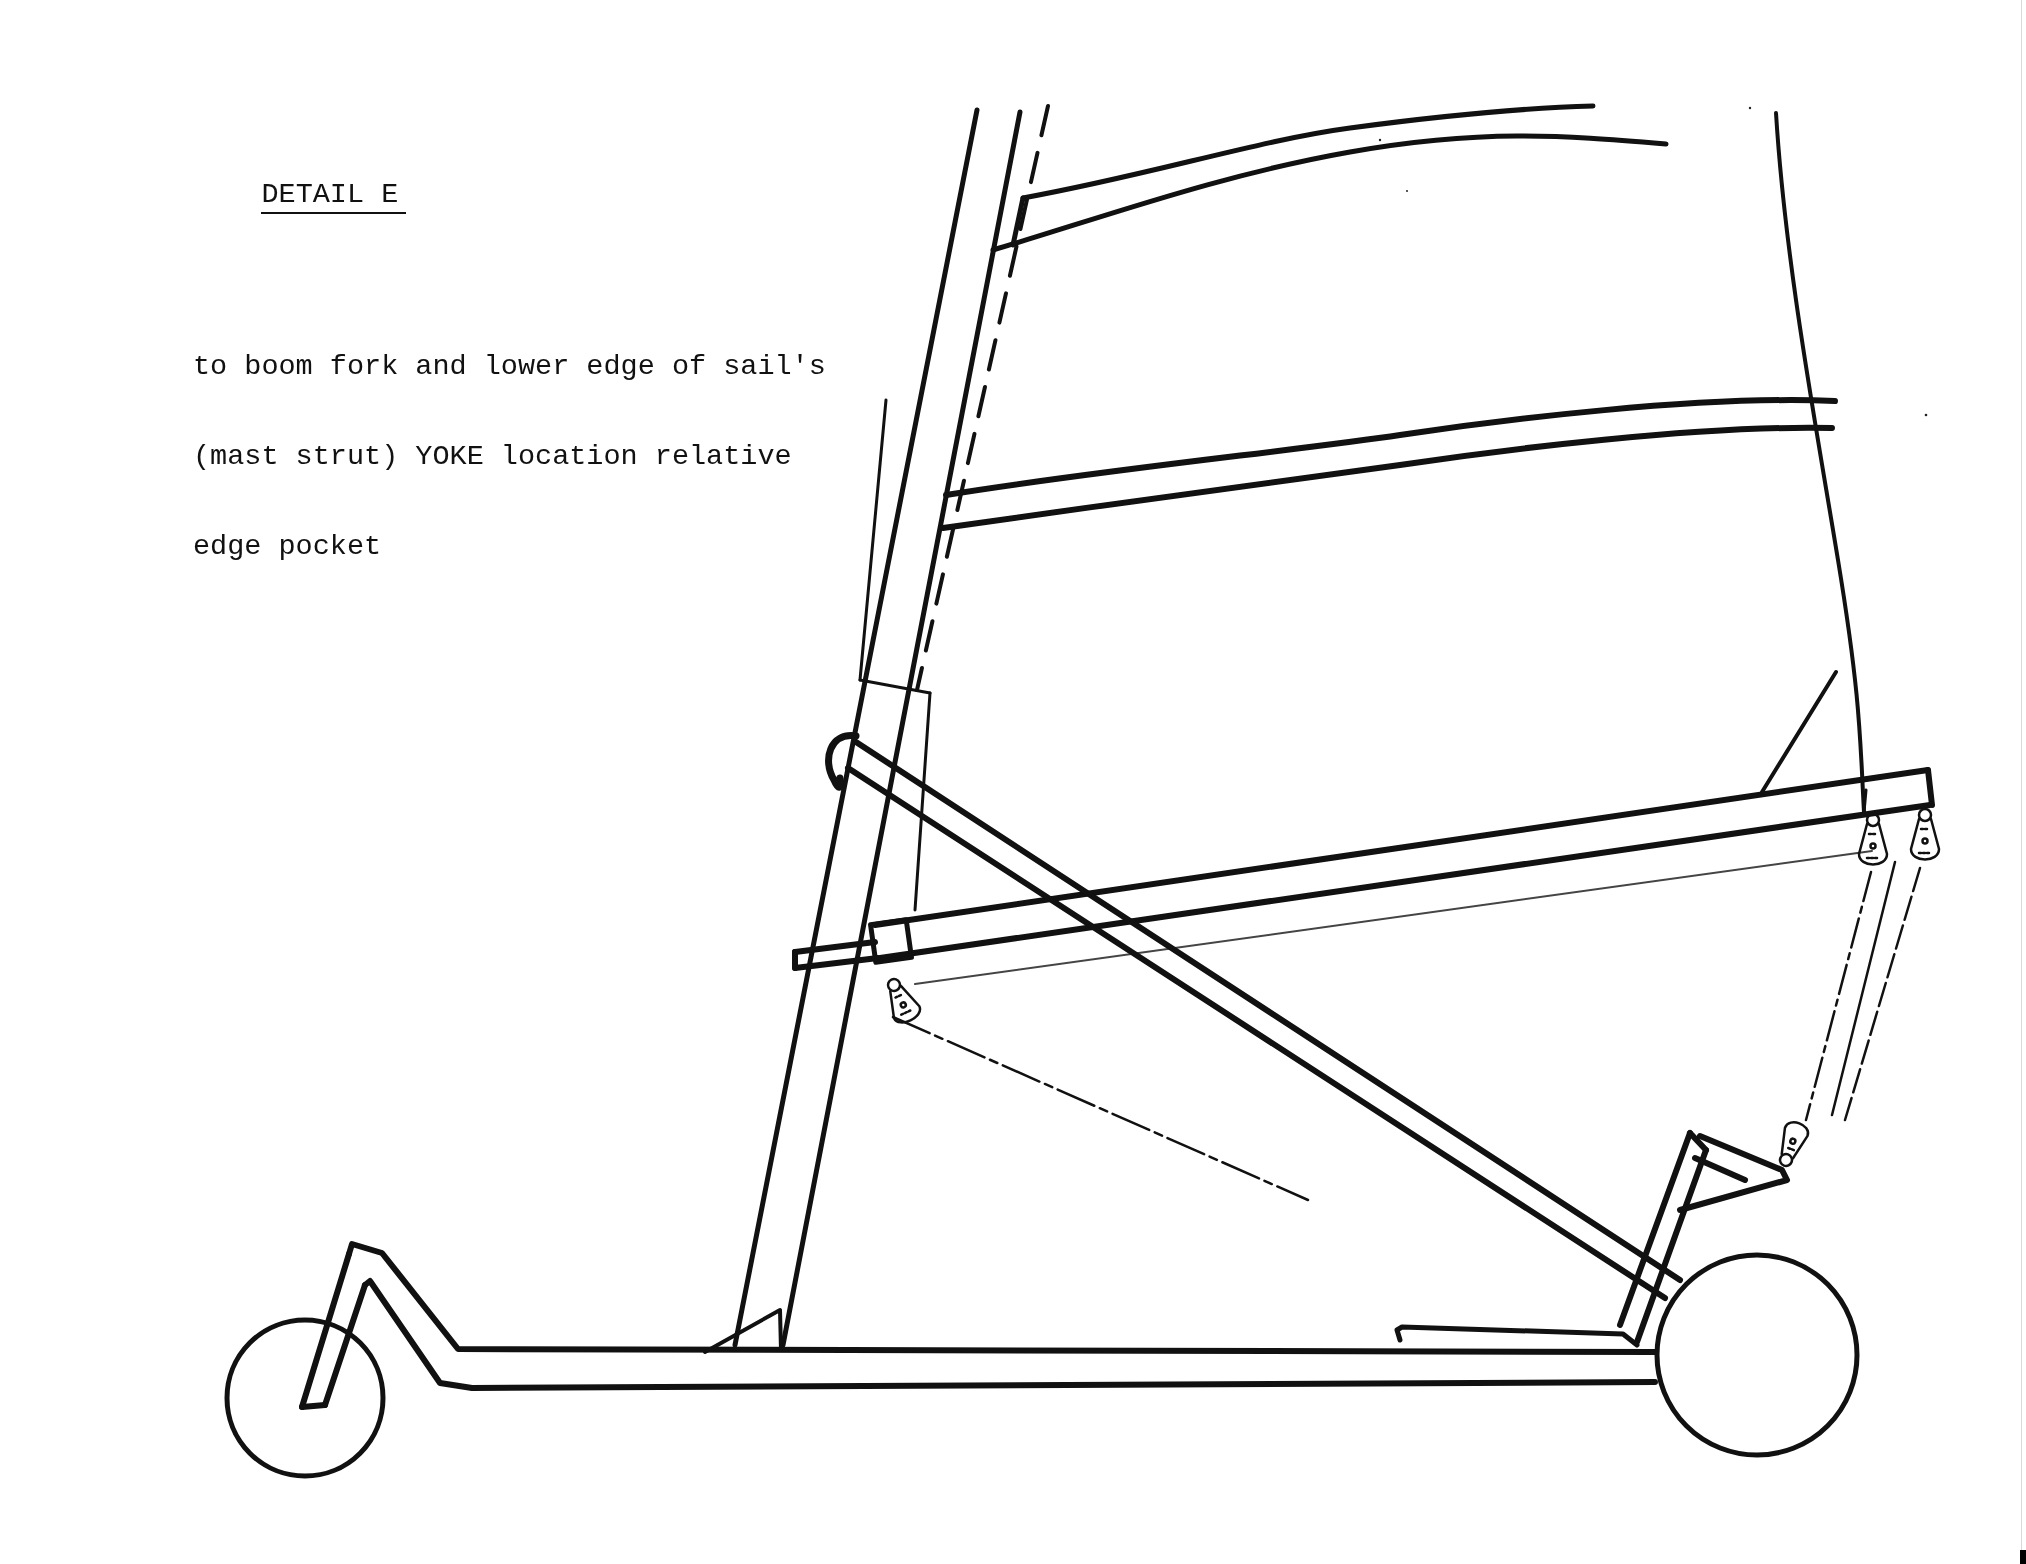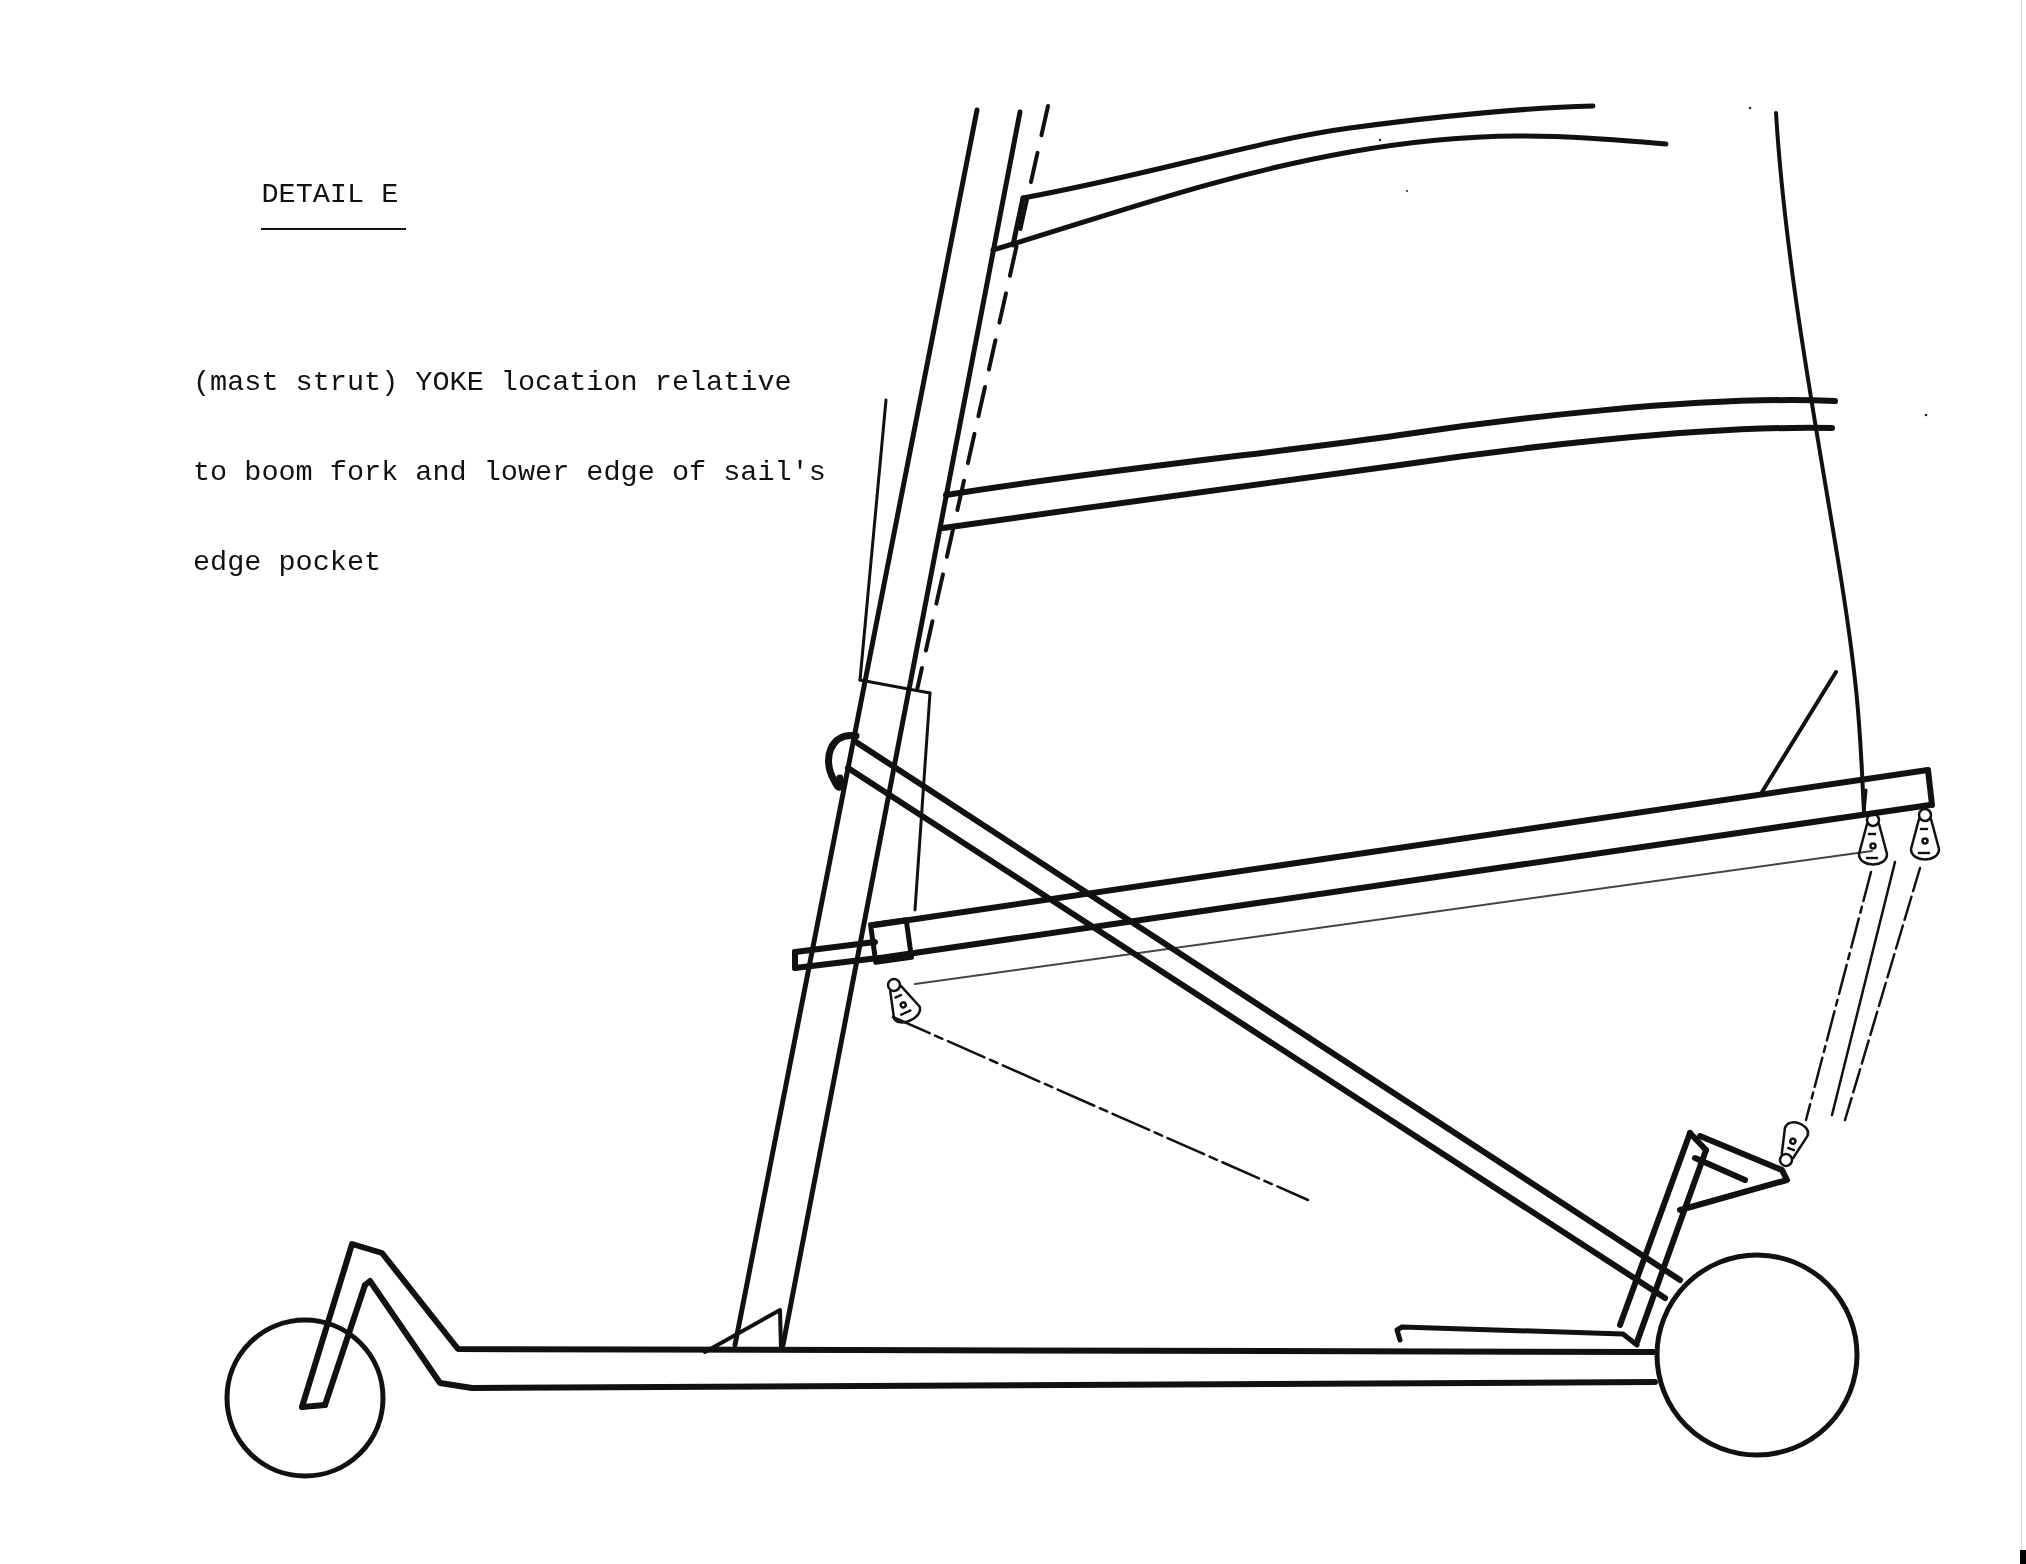--- a/index.html
+++ b/index.html
@@ -34,21 +34,21 @@
       font-size: 28.5px;
       line-height: 30px;
       color: #111111;
       white-space: pre;
     }
     .detail-title {
       display: inline-block;
       padding-right: 8px;
       border-bottom: 2px solid #111111;
       line-height: 30px;
-      padding-bottom: 18px;
+      padding-bottom: 2px;
     }
     .desc {
       margin-top: 48px;
     }
     .desc div { height: 30px; }
     .sequence {
       margin-top: 58px;
     }
     svg.drawing {
       position: absolute;
@@ -65,22 +65,22 @@
   </style>
 </head>
 <body>
 
 <div class="page">
   <div class="page-edge"></div>
 
   <div class="notes">
     <div class="detail-title">DETAIL E</div>
     <div class="desc">
+      <div>to boom fork and lower edge of sail's</div>
       <div>(mast strut) YOKE location relative</div>
-      <div>to boom fork and lower edge of sail's</div>
       <div>edge pocket</div>
     </div>
   </div>
 
   <svg class="drawing" width="2026" height="1564" viewBox="0 0 2026 1564" fill="none" stroke="#111111" stroke-linecap="round" stroke-linejoin="round">
 
     <g stroke-width="5">
       <line x1="977" y1="110" x2="735" y2="1345"></line>
       <line x1="1020" y1="112" x2="783" y2="1345"></line>
     </g>

